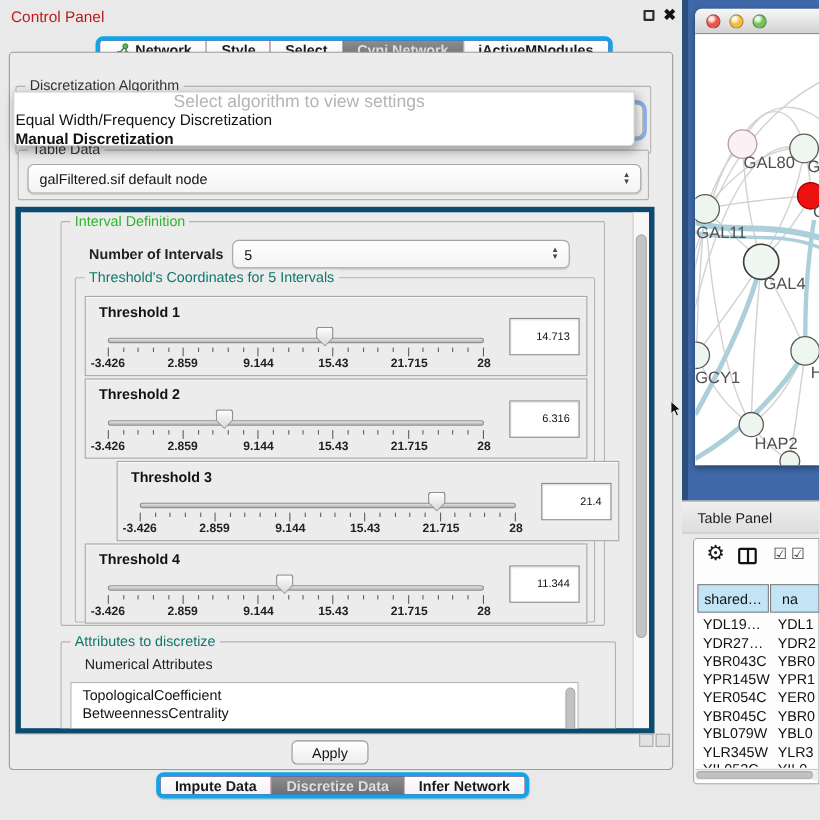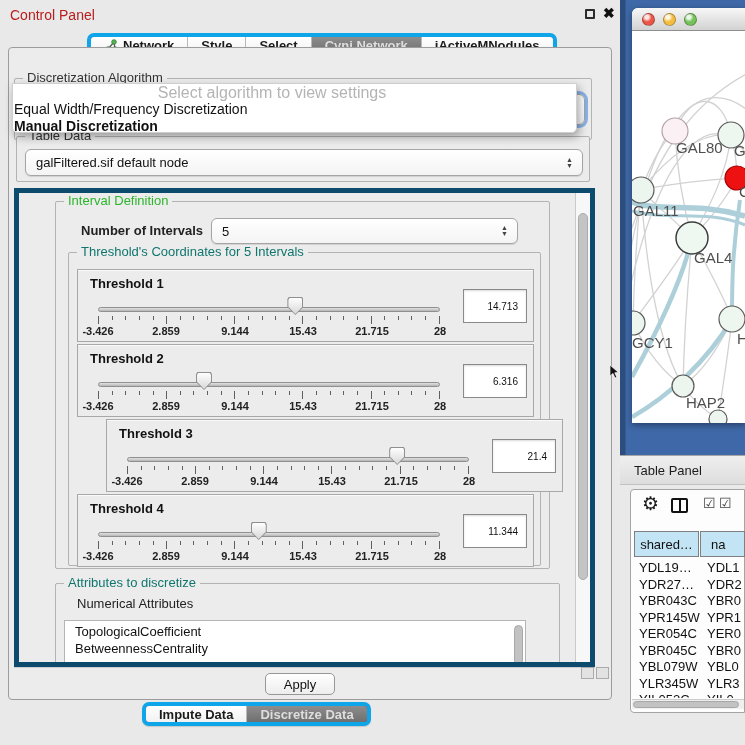--- a/index.html
+++ b/index.html
@@ -363,20 +363,23 @@
   <div class="cornerbox" style="left:581px;"></div>
   <div class="cornerbox" style="left:596px;"></div>
   <div class="apply-btn">Apply</div>
 
   <div class="seg" style="left:142px;top:702px;">
     <div class="sg">
         <span>Impute Data</span>
       </div>
     <div class="sg sel">
         <span>Discretize Data</span>
+      </div>
+    <div class="sg">
+        <span>Infer Network</span>
       </div>
   </div>
 
   <div class="blue-panel"></div>
 
   <div class="macwin">
     <div class="mactitle">
       <span class="light" style="left:10px;background-color:#ec5547;"></span>
       <span class="light" style="left:31px;background-color:#f5bd3e;"></span>
       <span class="light" style="left:52px;background-color:#74c258;"></span>

